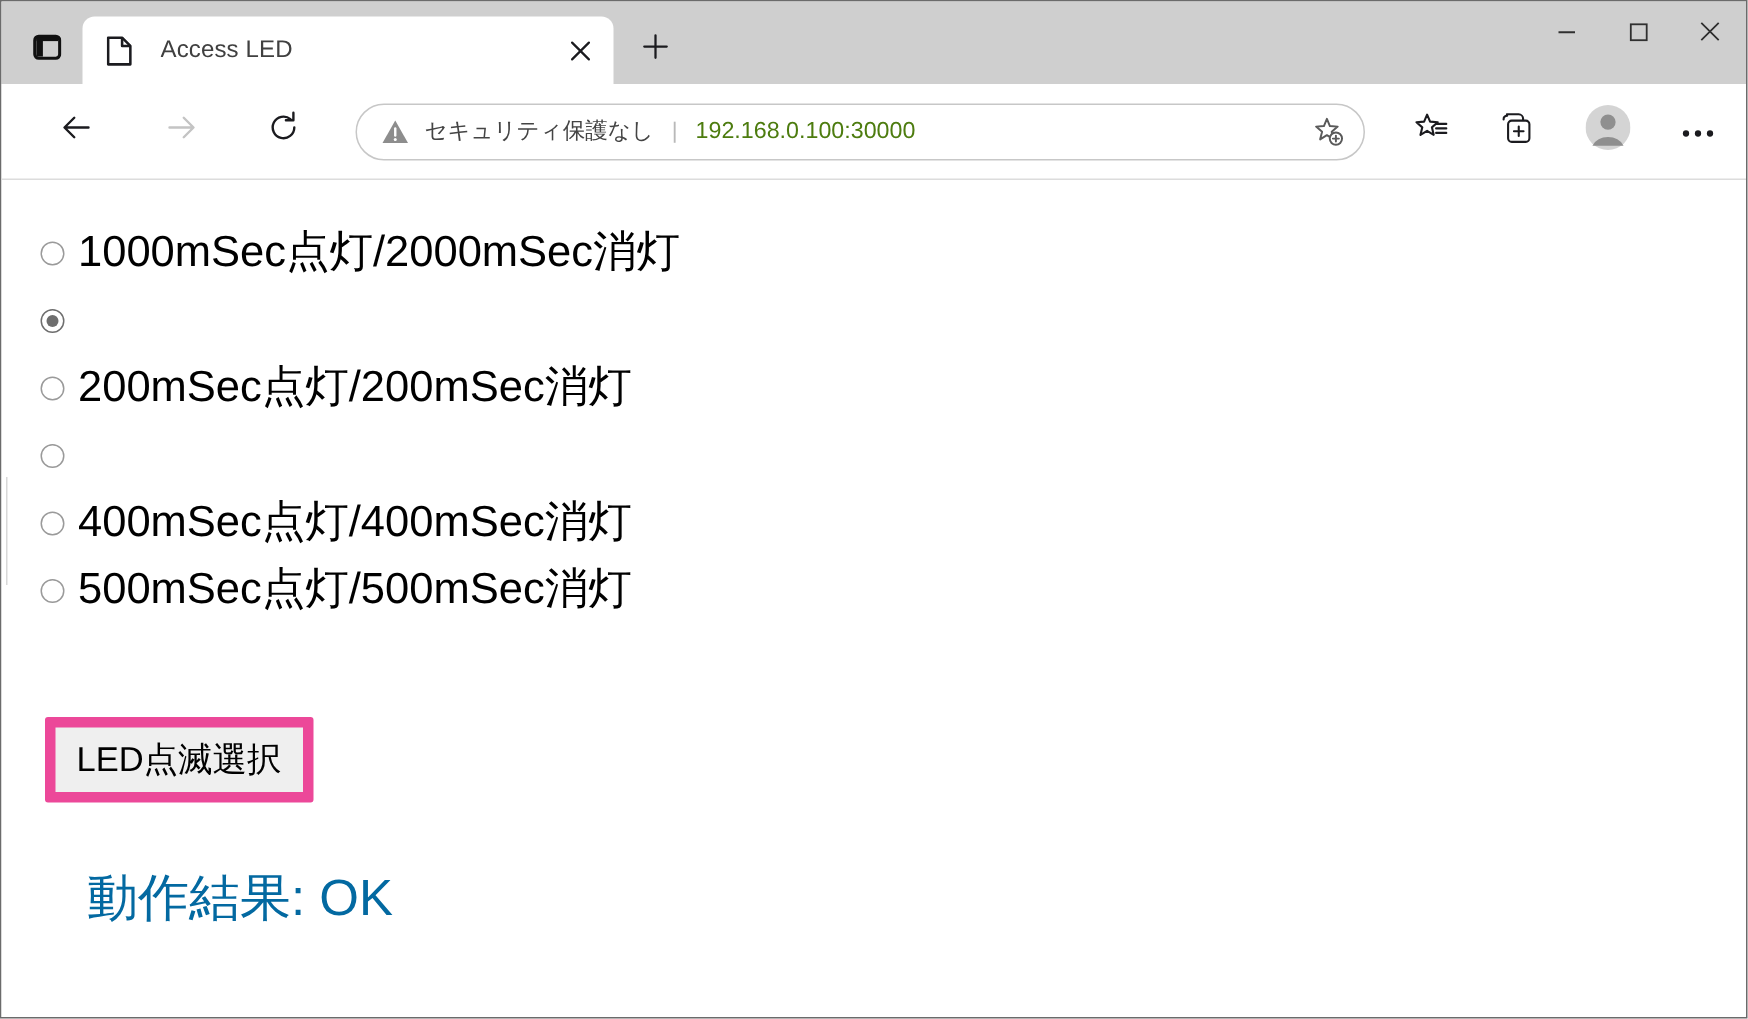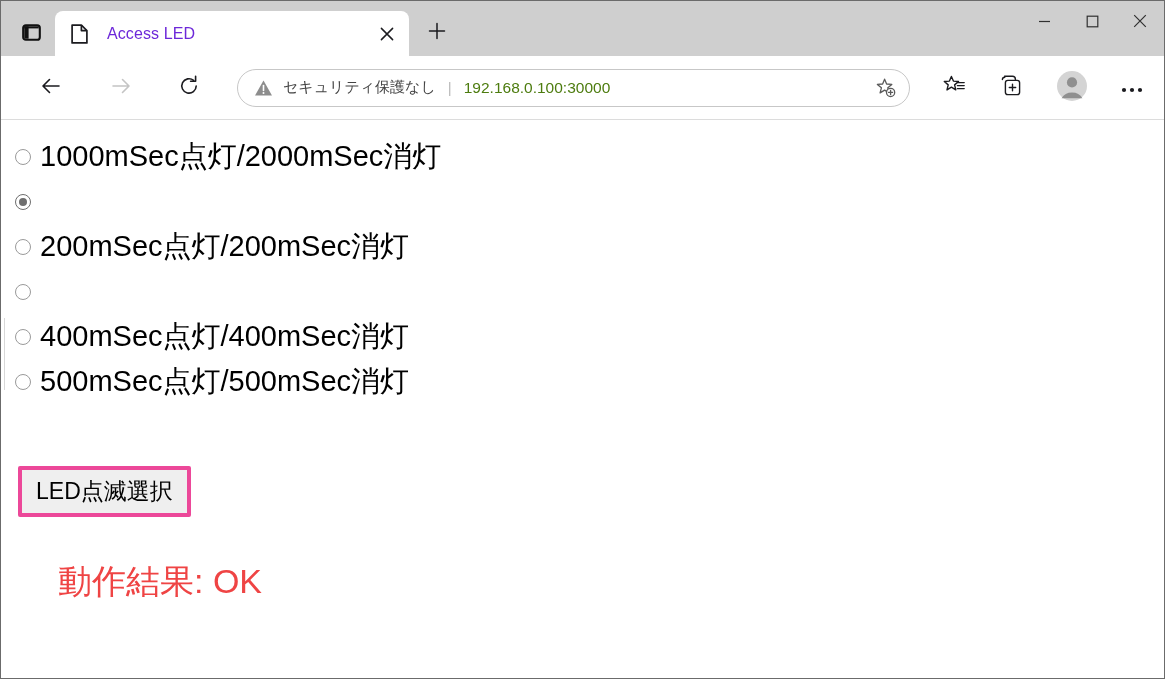--- a/index.html
+++ b/index.html
@@ -65,21 +65,21 @@
     flex: 0 0 auto;
     display: flex;
     align-items: center;
     justify-content: center;
     margin-right: 18px;
   }
 
   .tab-title {
     flex: 1 1 auto;
     font-size: 16px;
-    color: #6d28d9;
+    color: #404040;
     white-space: nowrap;
     overflow: hidden;
     text-overflow: ellipsis;
     letter-spacing: .1px;
   }
 
   .tab-close {
     width: 28px;
     height: 28px;
     display: flex;
@@ -214,21 +214,21 @@
   .content {
     flex: 1 1 auto;
     background: #ffffff;
     padding: 14px 0 0 14px;
     box-sizing: border-box;
     overflow: hidden;
     position: relative;
   }
 
   .radio-list {
-    margin: 0;
+    margin: 12px;
     padding: 0;
   }
 
   .radio-row {
     display: flex;
     align-items: center;
     height: 45px;
   }
 
   .radio-mark {
@@ -264,21 +264,21 @@
     font-family: "Liberation Sans", "DejaVu Sans", sans-serif;
   }
 
   .submit-btn {
     margin-top: 62px;
     margin-left: 3px;
     display: inline-flex;
     align-items: center;
     justify-content: center;
     background: #efefef;
-    border: 4px solid #ec4899;
+    border: 7px solid #ec4899;
     border-radius: 2px;
     padding: 9px 14px;
     font-size: 23px;
     color: #000000;
     font-family: "Liberation Sans", "DejaVu Sans", sans-serif;
     line-height: 1.1;
   }
 
   .result-text {
     margin-top: 47px;
@@ -482,15 +482,15 @@
       <label class="radio-row">
         <span class="radio-mark"></span>
         <span class="radio-label">500mSec点灯/500mSec消灯</span>
       </label>
 
       <div>
         <button type="button" class="submit-btn">LED点滅選択</button>
       </div>
     </form>
 
-    <div class="result-text" style="color: #ef4444; margin-left: 43px;">動作結果: OK</div>
+    <div class="result-text" style="color: #0369a1; margin-left: 43px;">動作結果: OK</div>
   </div>
 </div>
 
 </body></html>

